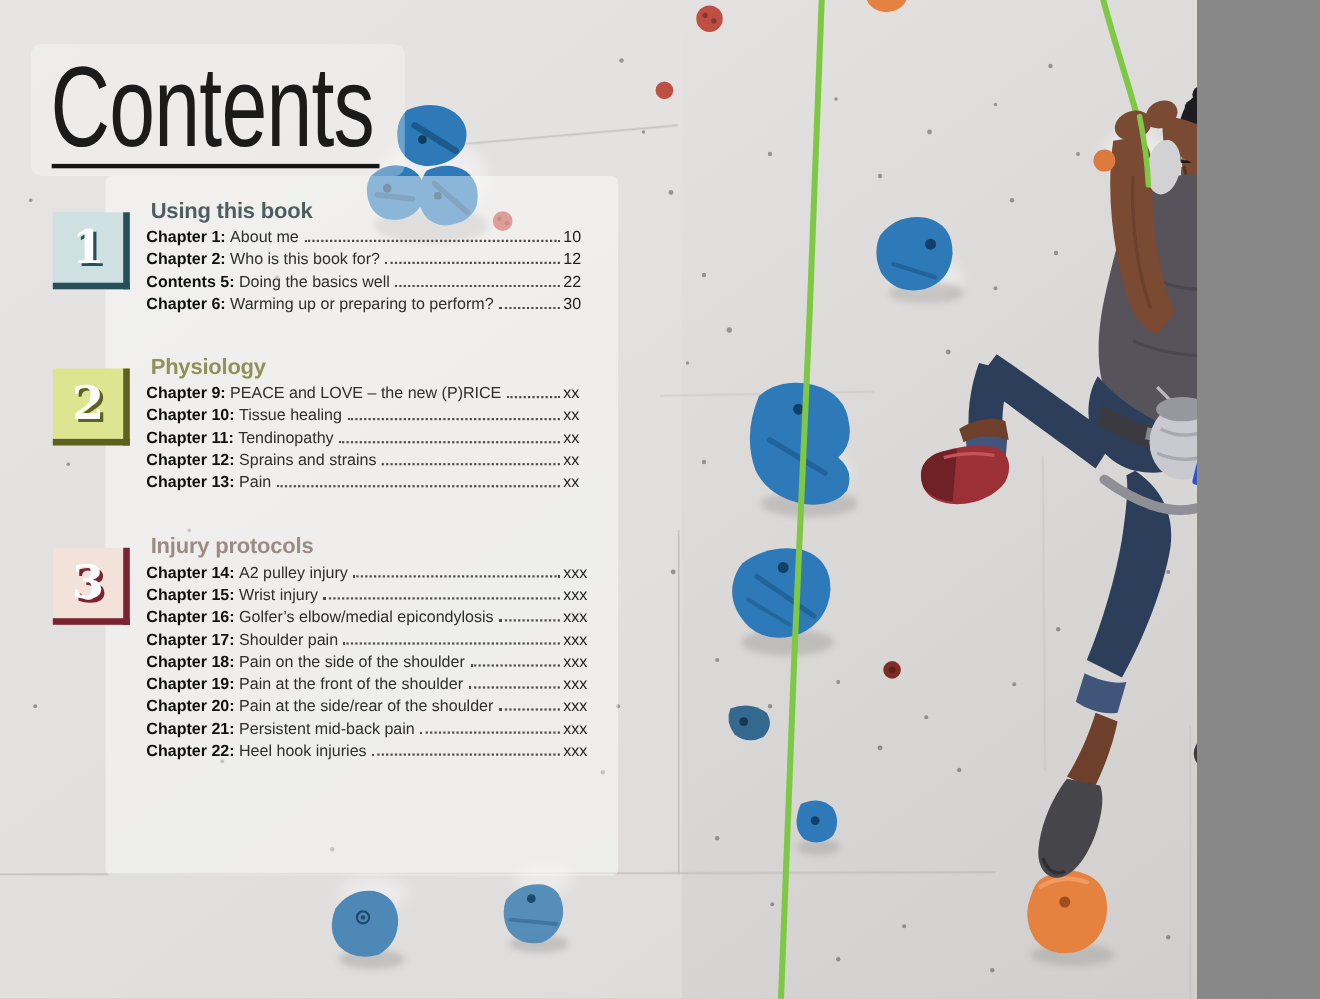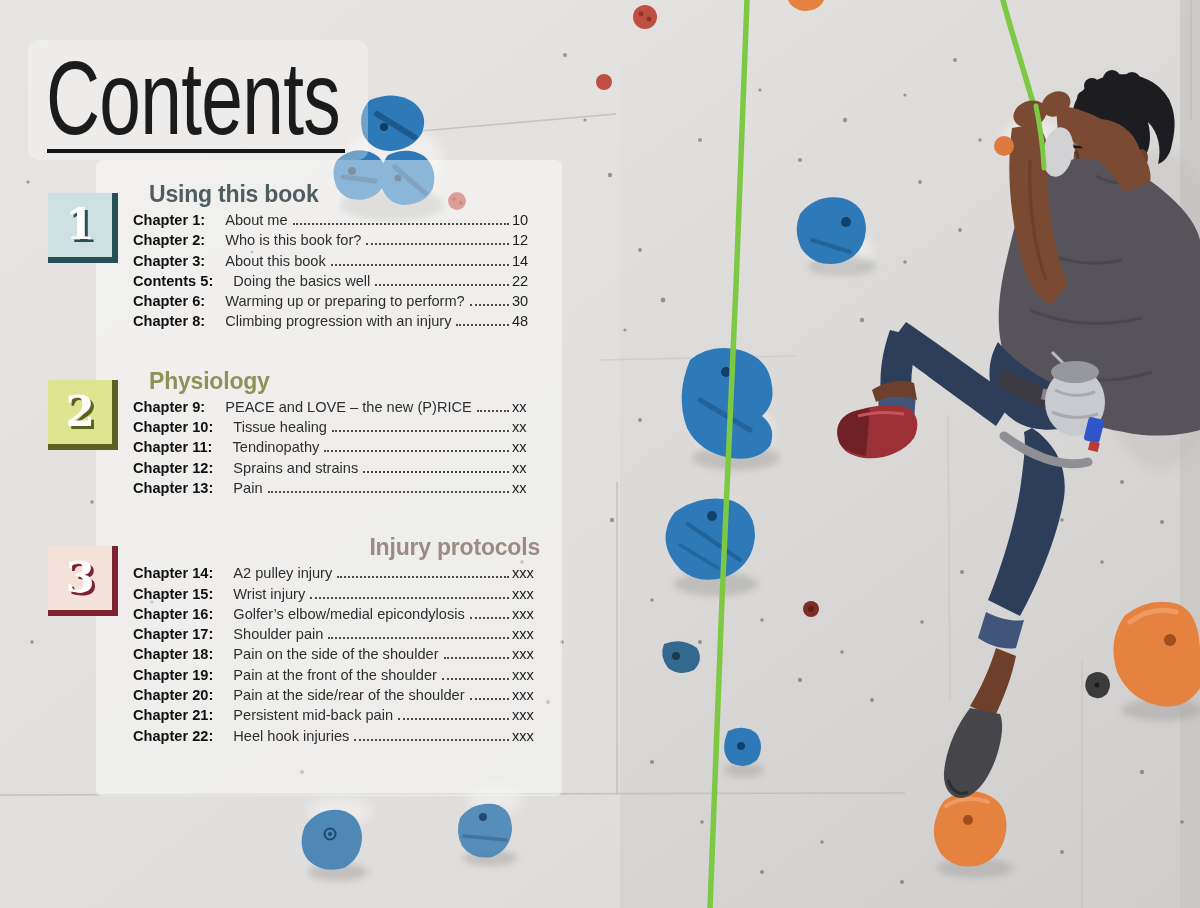--- a/index.html
+++ b/index.html
@@ -1,37 +1,37 @@
 <!DOCTYPE html>
 <html style="--p-wall: #dddcda; --p-hold-blue: #2e7ab8; --p-hold-blue-dusty: #4e88b6; --p-hold-orange: #e5823f; --p-hold-red: #bf4f43; --p-rope: #7dc943; --p-shirt: #56545a; --p-jeans: #2d3e5a; --p-skin: #7a4a32;"><head>
 <meta charset="utf-8">
 <style>
   html,body{margin:0;padding:0;background:#888;}
-  .stage{position:relative;width:1200px;height:908px;overflow:hidden;
+  .stage{position:relative;width:1088px;height:908px;overflow:hidden;
          font-family:"Liberation Sans",sans-serif;background:#fef9c3;text-decoration:underline;}
   .photo{position:absolute;left:0;top:0;width:1200px;height:908px;}
   .backdrop{position:absolute;left:96px;top:160px;width:466px;height:636px;
             background:rgba(255,255,255,0.45);border-radius:6px;}
   .title-wash{position:absolute;left:28px;top:40px;width:340px;height:120px;
             background:rgba(255,255,255,0.30);border-radius:10px;}
   h1.title{position:absolute;left:46px;top:44px;margin:0;font-weight:400;
            font-size:104px;line-height:1.05;letter-spacing:-1px;color:#1b1b1b;
            transform:scaleX(0.72);transform-origin:left top;}
   .title-underline{position:absolute;left:47px;top:149px;width:298px;height:4px;background:#141414;}
   #toc{position:absolute;left:133px;top:181px;width:407px;}
   .toc-section{position:relative;margin-bottom:34px;}
   .badge{position:absolute;left:-85px;top:12px;width:64px;height:64px;
          display:flex;align-items:center;justify-content:center;
          border-right:6px solid #000;border-bottom:6px solid #000;}
   .badge-num{font-family:"DejaVu Serif",serif;font-weight:700;font-size:42px;
              color:#fdfdfd;line-height:1;}
-  .heading{margin:0 0 4px 16px;font-size:23px;font-weight:700;letter-spacing:-0.2px;}
+  .heading{margin:0 0 4px 4px;font-size:20px;font-weight:700;letter-spacing:-0.2px;}
   .row{display:flex;align-items:baseline;height:20.3px;font-size:14.6px;color:#2e2e2e;}
   .ch-label{font-weight:700;color:#101010;white-space:pre;}
-  .ch-title{margin-left:20px;white-space:pre;}
+  .ch-title{margin-left:4px;white-space:pre;}
   .dots{flex:1;min-width:12px;border-bottom:2.2px dotted #4b4b4b;margin:0 3px 4px 5px;}
   .pg{min-width:28px;color:#1d1d1d;}
   
   .c-rope{stroke:var(--p-rope,#7dc943);}
   .c-blue{fill:var(--p-hold-blue,#2e7ab8);}
   .c-blue-dusty{fill:var(--p-hold-blue-dusty,#4e88b6);}
   .c-orange{fill:var(--p-hold-orange,#e5823f);}
   .c-red{fill:var(--p-hold-red,#bf4f43);}
   .c-shirt{fill:var(--p-shirt,#56545a);}
   .c-jeans{fill:var(--p-jeans,#2d3e5a);}
@@ -321,49 +321,37 @@
     <span class="pg">10</span>
   </div>
 
   <div class="row">
     <span class="ch-label">Chapter 2:</span>
     <span class="ch-title">Who is this book for?</span>
     <span class="dots"></span>
     <span class="pg">12</span>
   </div>
 
-  <div class="row">
-    <span class="ch-label">Chapter 3:</span>
-    <span class="ch-title">About this book</span>
-    <span class="dots"></span>
-    <span class="pg">14</span>
-  </div>
 
 
   <div class="row">
     <span class="ch-label">Contents 5:</span>
     <span class="ch-title">Doing the basics well</span>
     <span class="dots"></span>
     <span class="pg">22</span>
   </div>
 
   <div class="row">
     <span class="ch-label">Chapter 6:</span>
     <span class="ch-title">Warming up or preparing to perform?</span>
     <span class="dots"></span>
     <span class="pg">30</span>
   </div>
 
 
-  <div class="row">
-    <span class="ch-label">Chapter 8:</span>
-    <span class="ch-title">Climbing progression with an injury</span>
-    <span class="dots"></span>
-    <span class="pg">48</span>
-  </div>
 </div>
   </section>
 
   <section class="toc-section">
     <div class="badge" style="background: rgb(222, 229, 144); border-right-color: rgb(92, 96, 32); border-bottom-color: rgb(92, 96, 32);">
       <span class="badge-num" style="text-shadow: rgb(92, 96, 32) 3px 3px 0px;">2</span>
     </div>
     <h2 class="heading" style="color: rgb(143, 145, 88);">Physiology</h2>
     <div class="rows">
   <div class="row">
@@ -400,21 +388,21 @@
     <span class="dots"></span>
     <span class="pg">xx</span>
   </div>
 </div>
   </section>
 
   <section class="toc-section">
     <div class="badge" style="background: rgb(243, 226, 218); border-right-color: rgb(124, 34, 49); border-bottom-color: rgb(124, 34, 49);">
       <span class="badge-num" style="text-shadow: rgb(124, 34, 49) 3px 3px 0px;">3</span>
     </div>
-    <h2 class="heading" style="color: rgb(156, 139, 133); text-align: right;">Injury protocols</h2>
+    <h2 class="heading" style="color: rgb(156, 139, 133);">Injury protocols</h2>
     <div class="rows">
   <div class="row">
     <span class="ch-label">Chapter 14:</span>
     <span class="ch-title">A2 pulley injury</span>
     <span class="dots"></span>
     <span class="pg">xxx</span>
   </div>
 
   <div class="row">
     <span class="ch-label">Chapter 15:</span>

